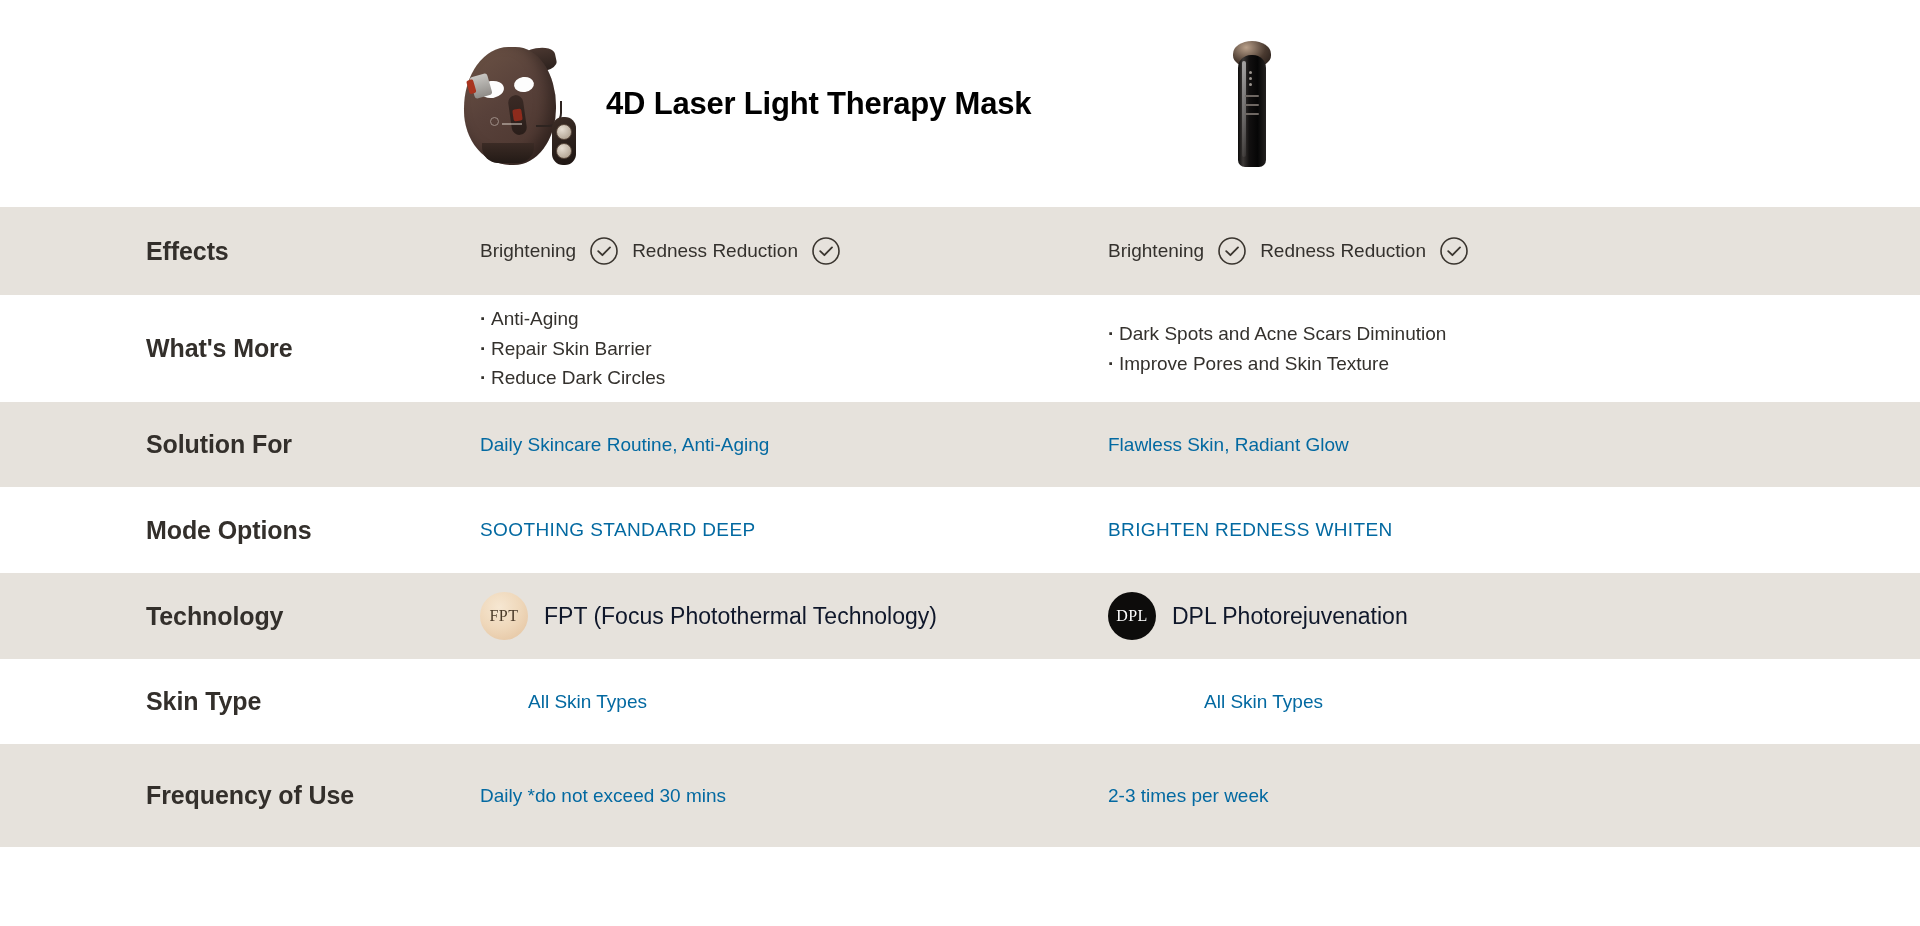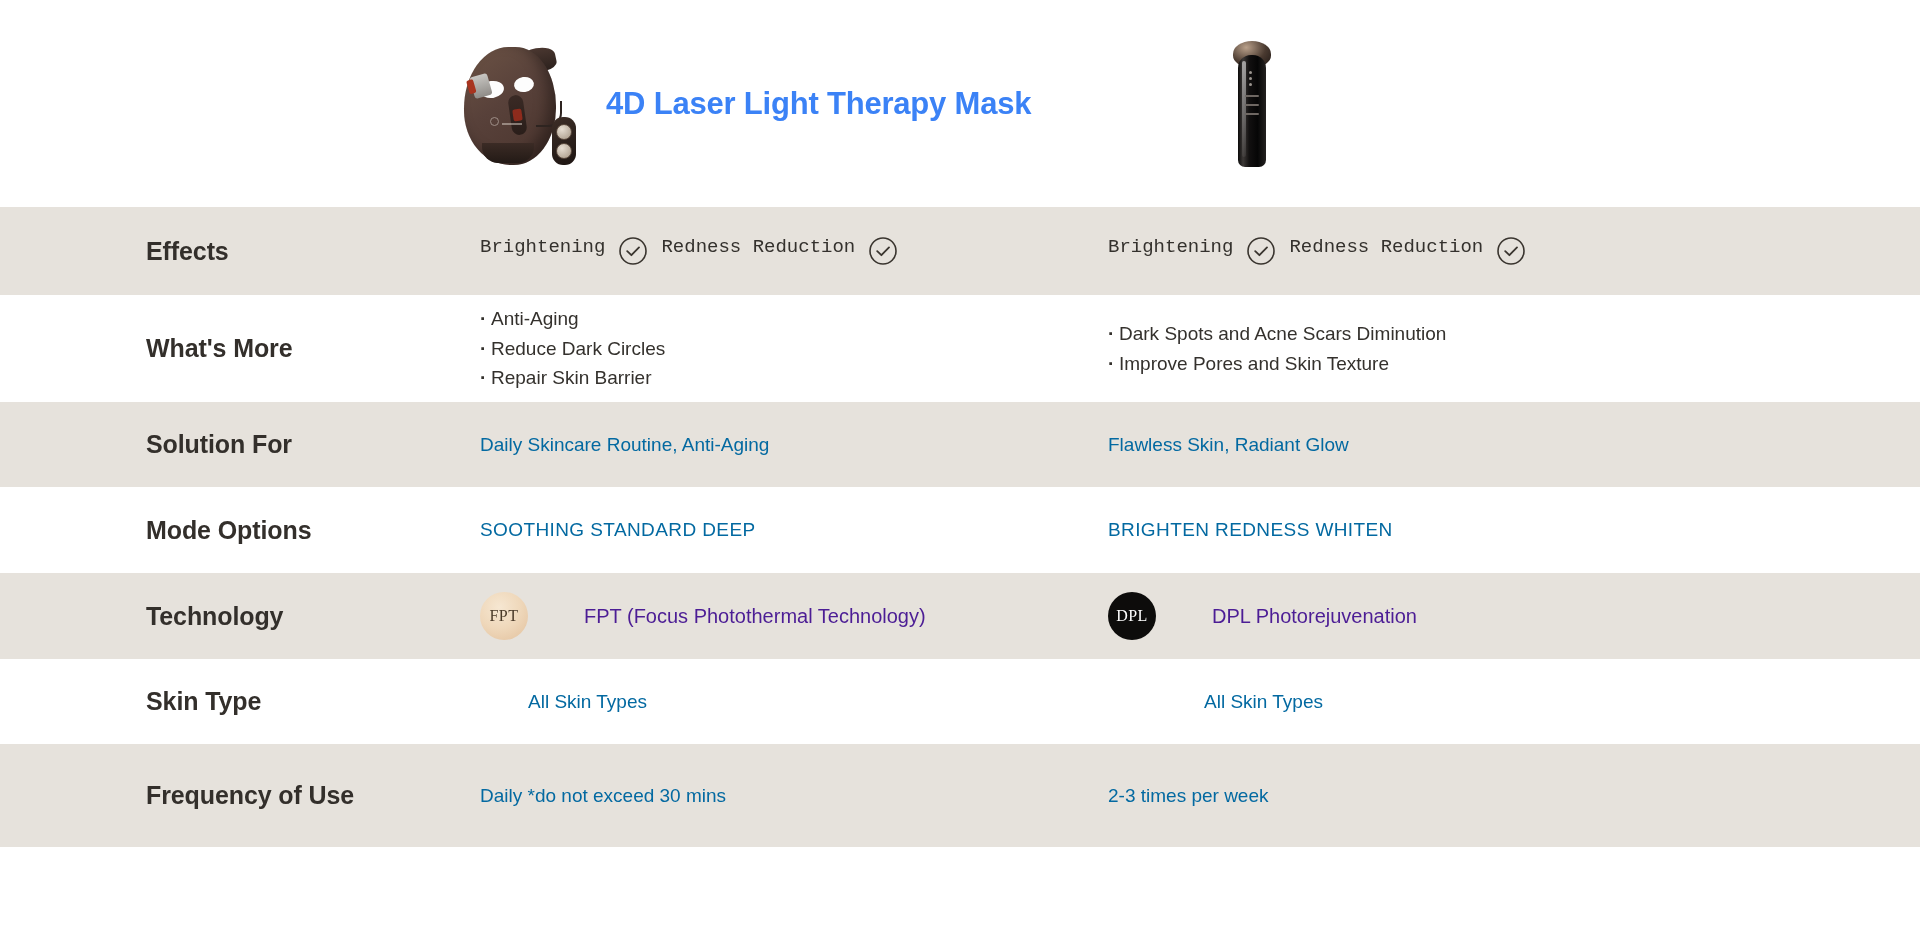--- a/index.html
+++ b/index.html
@@ -35,21 +35,21 @@
     display: flex;
     align-items: center;
   }
 
   .header-col.col-a { left: 460px; width: 630px; }
   .header-col.col-b { left: 1225px; width: 660px; }
 
   .product-title {
     font-size: 31px;
     font-weight: bold;
-    color: #3b82f6;
+    color: #000000;
     letter-spacing: -0.2px;
     white-space: nowrap;
   }
 
   
   .mask-shot {
     position: relative;
     width: 120px;
     height: 130px;
     margin-right: 26px;
@@ -264,23 +264,23 @@
   .bullets li::before {
     content: "\00B7";
     display: inline-block;
     width: 11px;
     font-weight: bold;
   }
 
   
   .effects-line {
     display: flex;
+    align-items: center;
     gap: 13px;
     white-space: nowrap;
-    font-family: Liberation Mono, monospace;
   }
   .effects-line .eff-text {
     font-size: 19px;
     color: #34312d;
   }
   .check-circle {
     width: 30px; height: 30px;
     flex: none;
     display: block;
   }
@@ -318,21 +318,21 @@
   .badge.fpt {
     background: radial-gradient(circle at 40% 32%, #f6e7d2 0%, #efd8bb 48%, #e2c09c 100%);
     color: #4a3a28;
     font-weight: 400;
   }
   .badge.dpl {
     background: #0d0c0b;
     color: #ffffff;
     font-weight: 400;
   }
-  .tech-label { font-size: 20px; color: #4c1d95; margin-left: 40px; }
+  .tech-label { font-size: 23px; color: #0f172a; }
 
   
   .r-effects   { height: 88px; }
   .r-more      { height: 107px; }
   .r-solution  { height: 85px; }
   .r-mode      { height: 86px; }
   .r-tech      { height: 86px; }
   .r-skin      { height: 85px; gap: 48px; }
   .r-freq      { height: 103px; }
 </style>
@@ -417,22 +417,22 @@
           </svg>
         </div>
       </div>
     </div>
 
     <div class="row r-more">
       <div class="cell-label">What's More</div>
       <div class="cell-a">
         <ul class="bullets">
           <li>Anti-Aging</li>
+          <li>Repair Skin Barrier</li>
           <li>Reduce Dark Circles</li>
-          <li>Repair Skin Barrier</li>
         </ul>
       </div>
       <div class="cell-b">
         <ul class="bullets">
           <li>Dark Spots and Acne Scars Diminution</li>
           <li>Improve Pores and Skin Texture</li>
         </ul>
       </div>
     </div>
 

